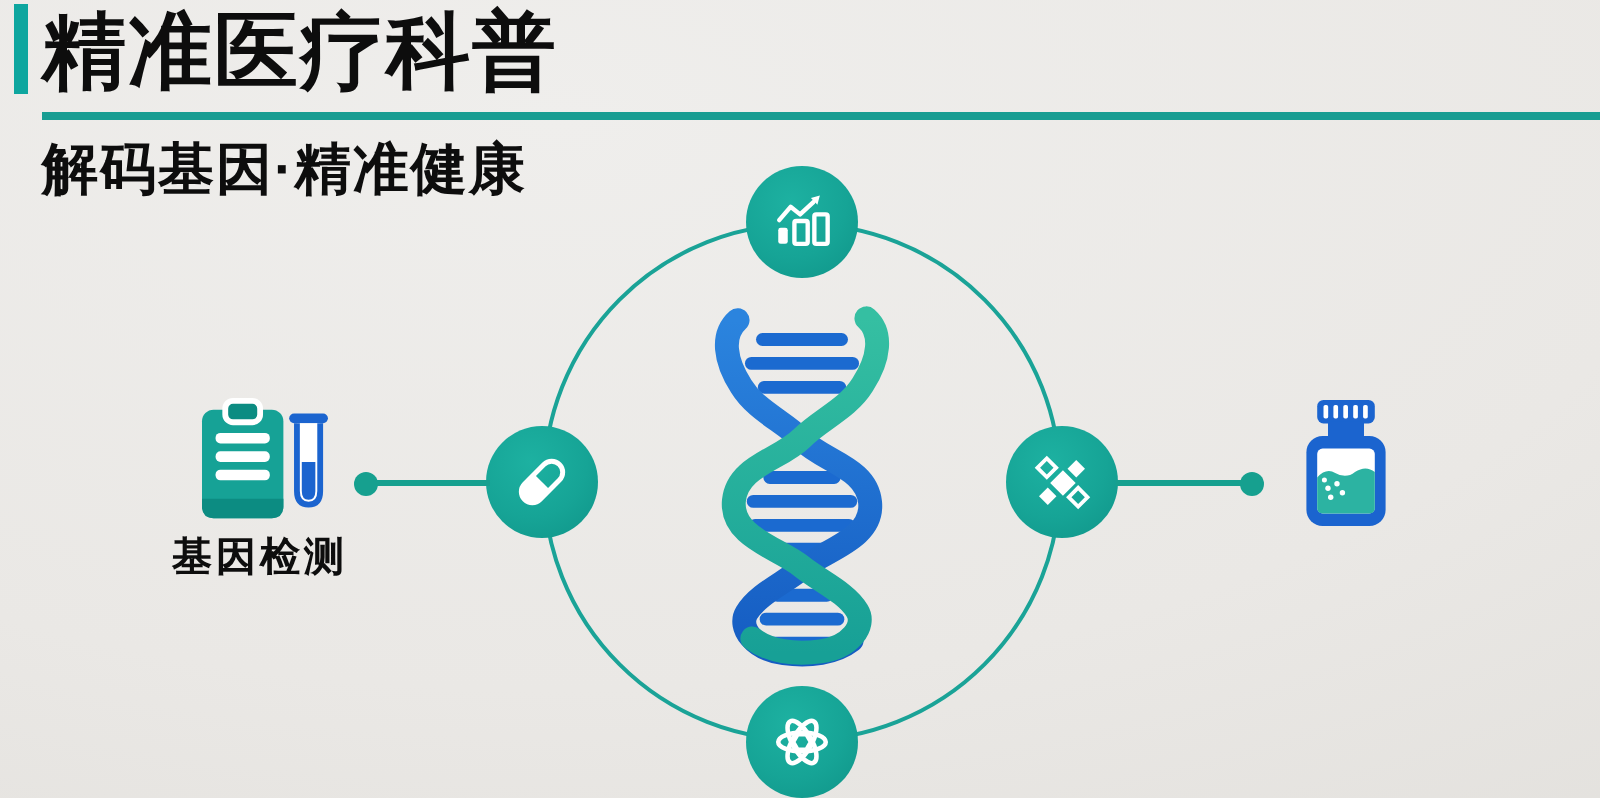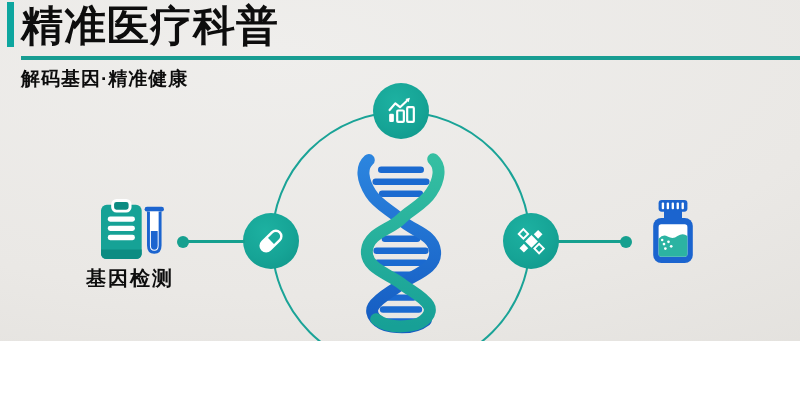--- a/index.html
+++ b/index.html
@@ -1,25 +1,25 @@
 <!DOCTYPE html>
 <html><head>
 <meta charset="utf-8">
 <style>
   html,body{margin:0;padding:0;}
   .stage{
-    position:relative;width:800px;height:341px;overflow:hidden;
+    position:relative;width:800px;height:399px;overflow:hidden;
     background:radial-gradient(130% 130% at 35% 15%, #efeeec 0%, #eae8e5 55%, #e0deda 100%);
     font-family:"Liberation Sans","DejaVu Sans",sans-serif;color:#0d0d0d;
   }
   .abs{position:absolute;}
   .accent-bar{left:7px;top:2px;width:7px;height:45px;background:#0ea69f;}
   .page-title{left:21px;top:3px;font-size:42px;font-weight:900;letter-spacing:1px;line-height:1.1;}
   .title-underline{left:21px;right:0;top:56px;height:4px;background:#189d92;}
-  .page-subtitle{left:21px;top:66px;font-size:19px;font-weight:800;letter-spacing:1px;text-align:right;}
+  .page-subtitle{left:21px;top:66px;font-size:28px;font-weight:800;letter-spacing:1px;text-align:right;}
   .big-circle{left:271px;top:111px;width:260px;height:260px;border:2px solid #1aa397;border-radius:50%;box-sizing:border-box;}
   .node{width:56px;height:56px;border-radius:50%;
     background:radial-gradient(circle at 40% 32%, #1db1a1 0%, #16a496 55%, #0f9488 100%);
     display:flex;align-items:center;justify-content:center;}
   .node-top{left:373px;top:83px;}
   .node-left{left:243px;top:213px;}
   .node-right{left:503px;top:213px;}
   .node-bottom{left:373px;top:343px;}
   .label{font-size:20px;font-weight:900;text-align:center;letter-spacing:2px;}
   .label-left{left:55px;top:265px;width:150px;}

